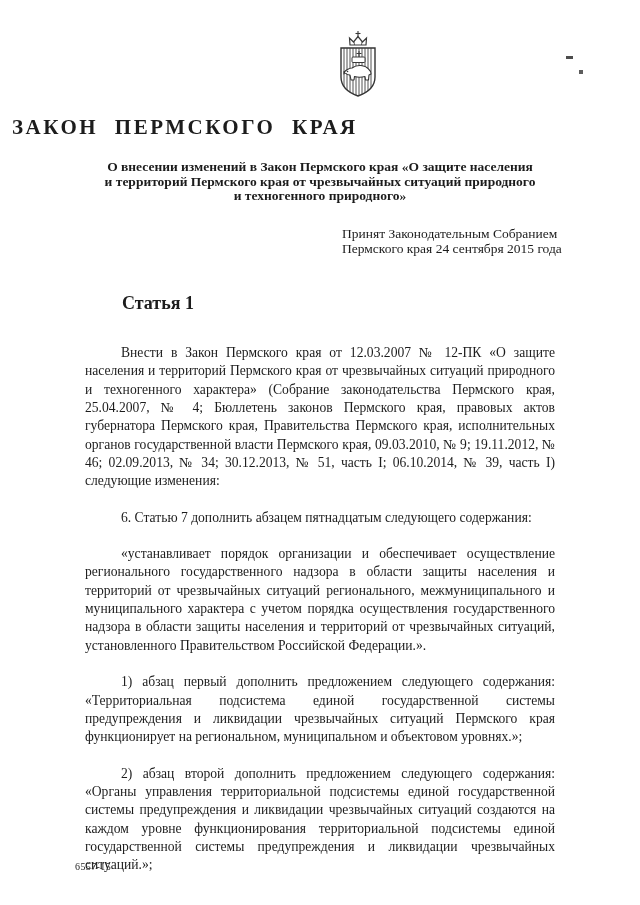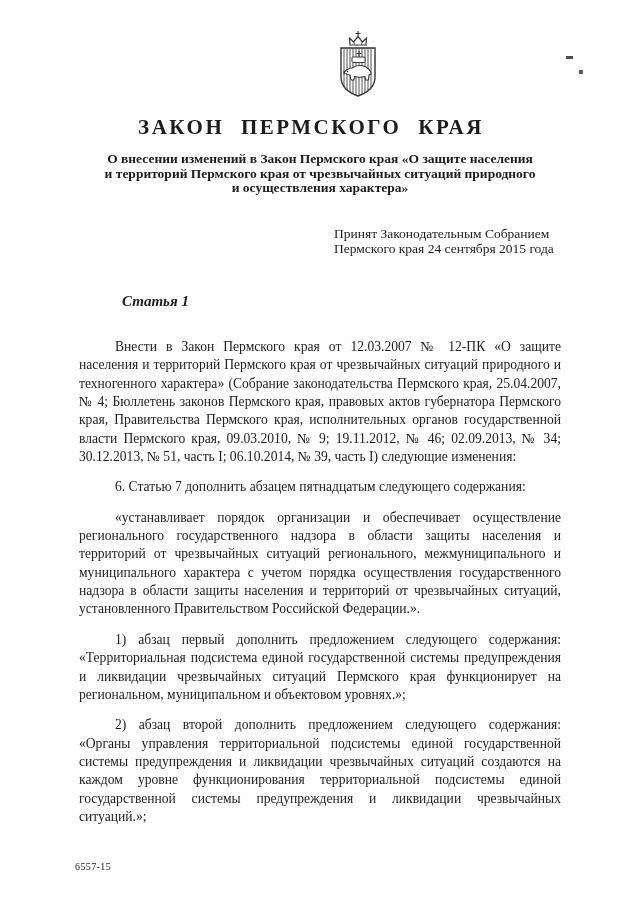--- a/index.html
+++ b/index.html
@@ -9,47 +9,46 @@
     position: relative;
     overflow: hidden;
     font-family: "Liberation Serif", serif;
     color: #1c1c1c;
   }
   .emblem {
     position: absolute; left: 335px; top: 30px;
     width: 46px; height: 70px;
   }
   .law-title {
-    position: absolute; top: 115px; left: 5px; width: 612px;
-    text-align: center;
+    position: absolute; top: 115px; left: 12px; width: 612px;
     font-size: 21px; font-weight: bold;
     letter-spacing: 2.5px; word-spacing: 9px;
     white-space: nowrap;
   }
   .law-subtitle {
-    position: absolute; top: 152px; left: 80px; width: 480px;
+    position: absolute; top: 160px; left: 80px; width: 480px;
     text-align: center;
     font-size: 13.5px; font-weight: bold;
     line-height: 14.6px;
   }
   .adoption-note {
-    position: absolute; top: 226px; left: 334px;
+    position: absolute; top: 226px; left: 342px;
     font-size: 13.5px; line-height: 15.4px;
     white-space: nowrap;
   }
   .article-heading {
     position: absolute; top: 293px; left: 122px;
-    font-size: 15px; font-weight: bold; font-style: italic;
+    font-size: 18px; font-weight: bold;
   }
   .law-body {
     position: absolute; top: 326px; left: 67px; width: 506px;
     font-size: 13.6px; line-height: 18.35px;
     text-align: justify;
   }
-  .law-body p { margin: 12px; text-indent: 36px; }
+  .law-body p { margin: 18px; text-indent: 36px; }
   .document-number {
     position: absolute; top: 861px; left: 75px;
     font-size: 10px; letter-spacing: 0.4px;
   }
   .speck { position: absolute; background: #4d4d4d; }
   .speck-1 { left: 566px; top: 56px; width: 7px; height: 3px; }
   .speck-2 { left: 579px; top: 70px; width: 4px; height: 4px; background: #5c5c5c; }
 </style>
 </head>
 <body>
@@ -90,21 +89,21 @@
     <path d="M9 44 q0.5 -3.5 3.5 -4.5 q2 -1.5 4.5 -1.5 q4 -3 9 -2.5 q5 0.5 7.5 3.5 q2.5 2 2.5 5 l-2 1 l-0.5 5 l-3 0 l-0.5 -3.5 q-5.5 1.5 -10.5 0 l-0.5 3.5 l-3 0 l-1 -5 q-3 0 -4 -1.5 q-2 -0.5 -2 -2 Z" fill="#ffffff" stroke="#333333" stroke-width="1.1" stroke-linejoin="round"></path>
     <circle cx="12.5" cy="41.5" r="0.8" fill="#333333"></circle>
   </svg>
 </div>
 
 <div class="law-title">ЗАКОН ПЕРМСКОГО КРАЯ</div>
 
 <div class="law-subtitle">
   <div>О внесении изменений в Закон Пермского края «О защите населения</div>
   <div>и территорий Пермского края от чрезвычайных ситуаций природного</div>
-  <div>и осуществления характера»</div>
+  <div>и техногенного природного»</div>
 </div>
 
 <div class="adoption-note">
   <div>Принят Законодательным Собранием</div>
   <div>Пермского края 24 сентября 2015 года</div>
 </div>
 
 <div class="article-heading">Статья 1</div>
 
 <div class="law-body">

